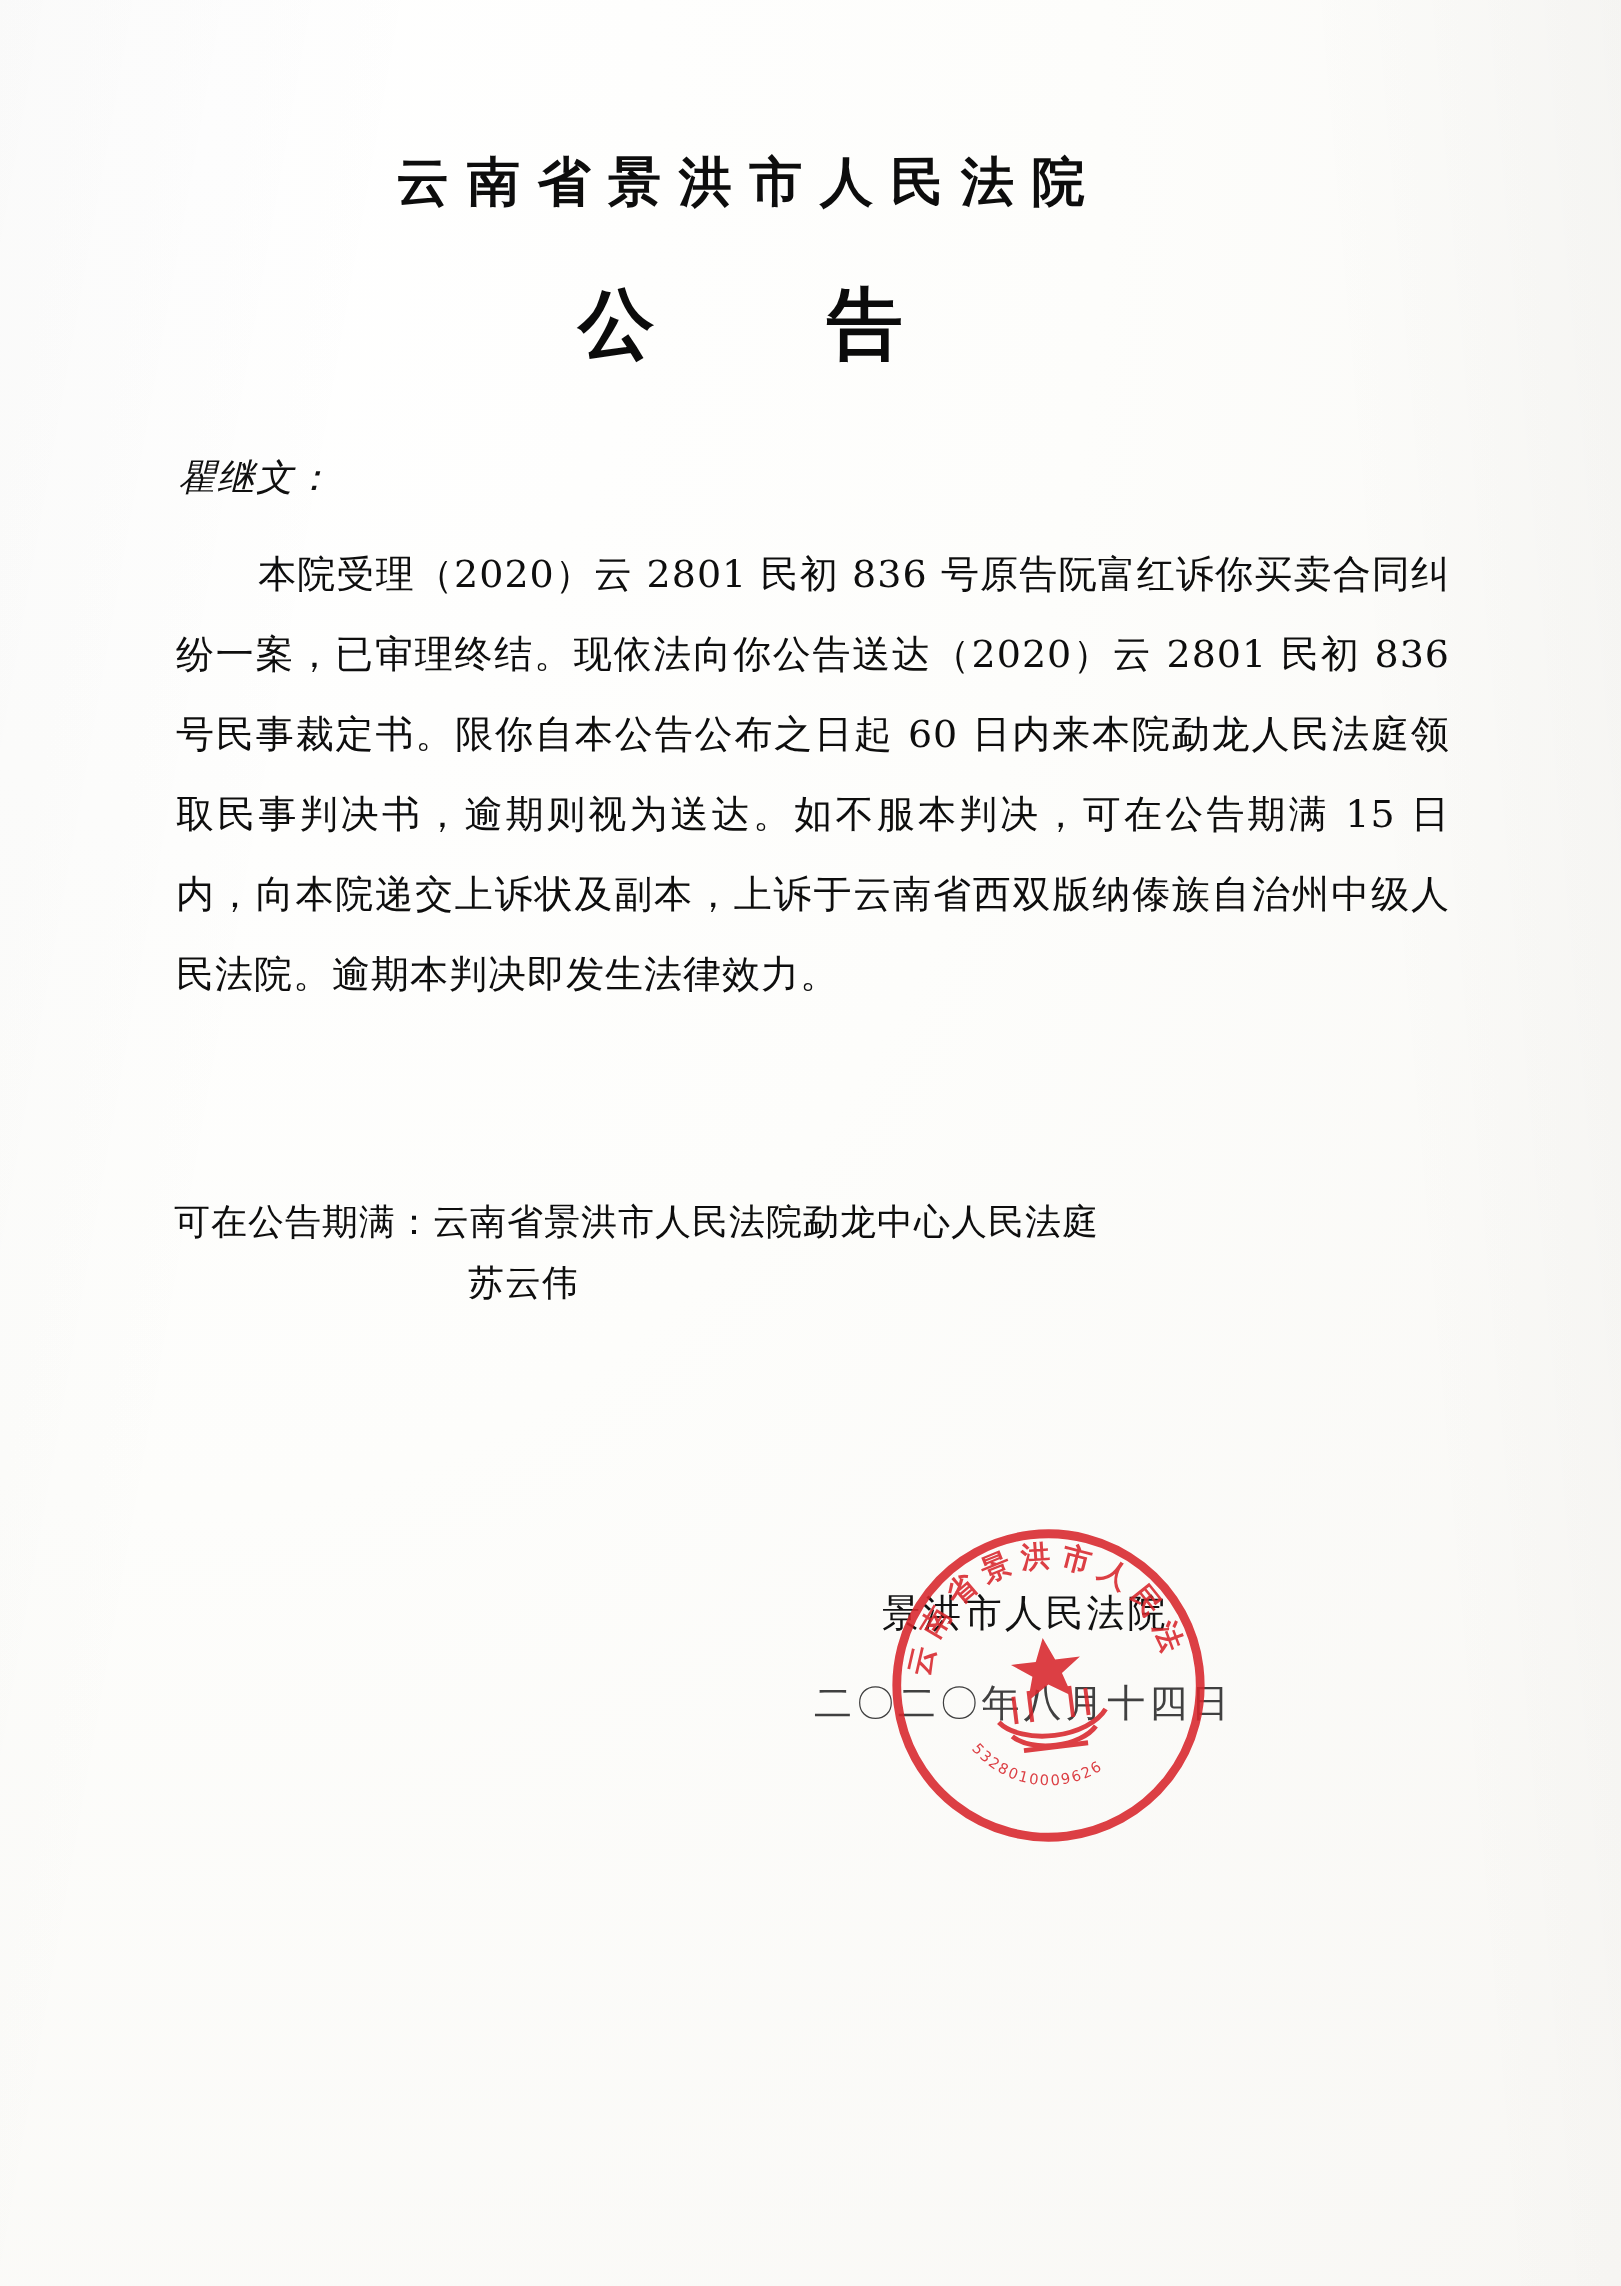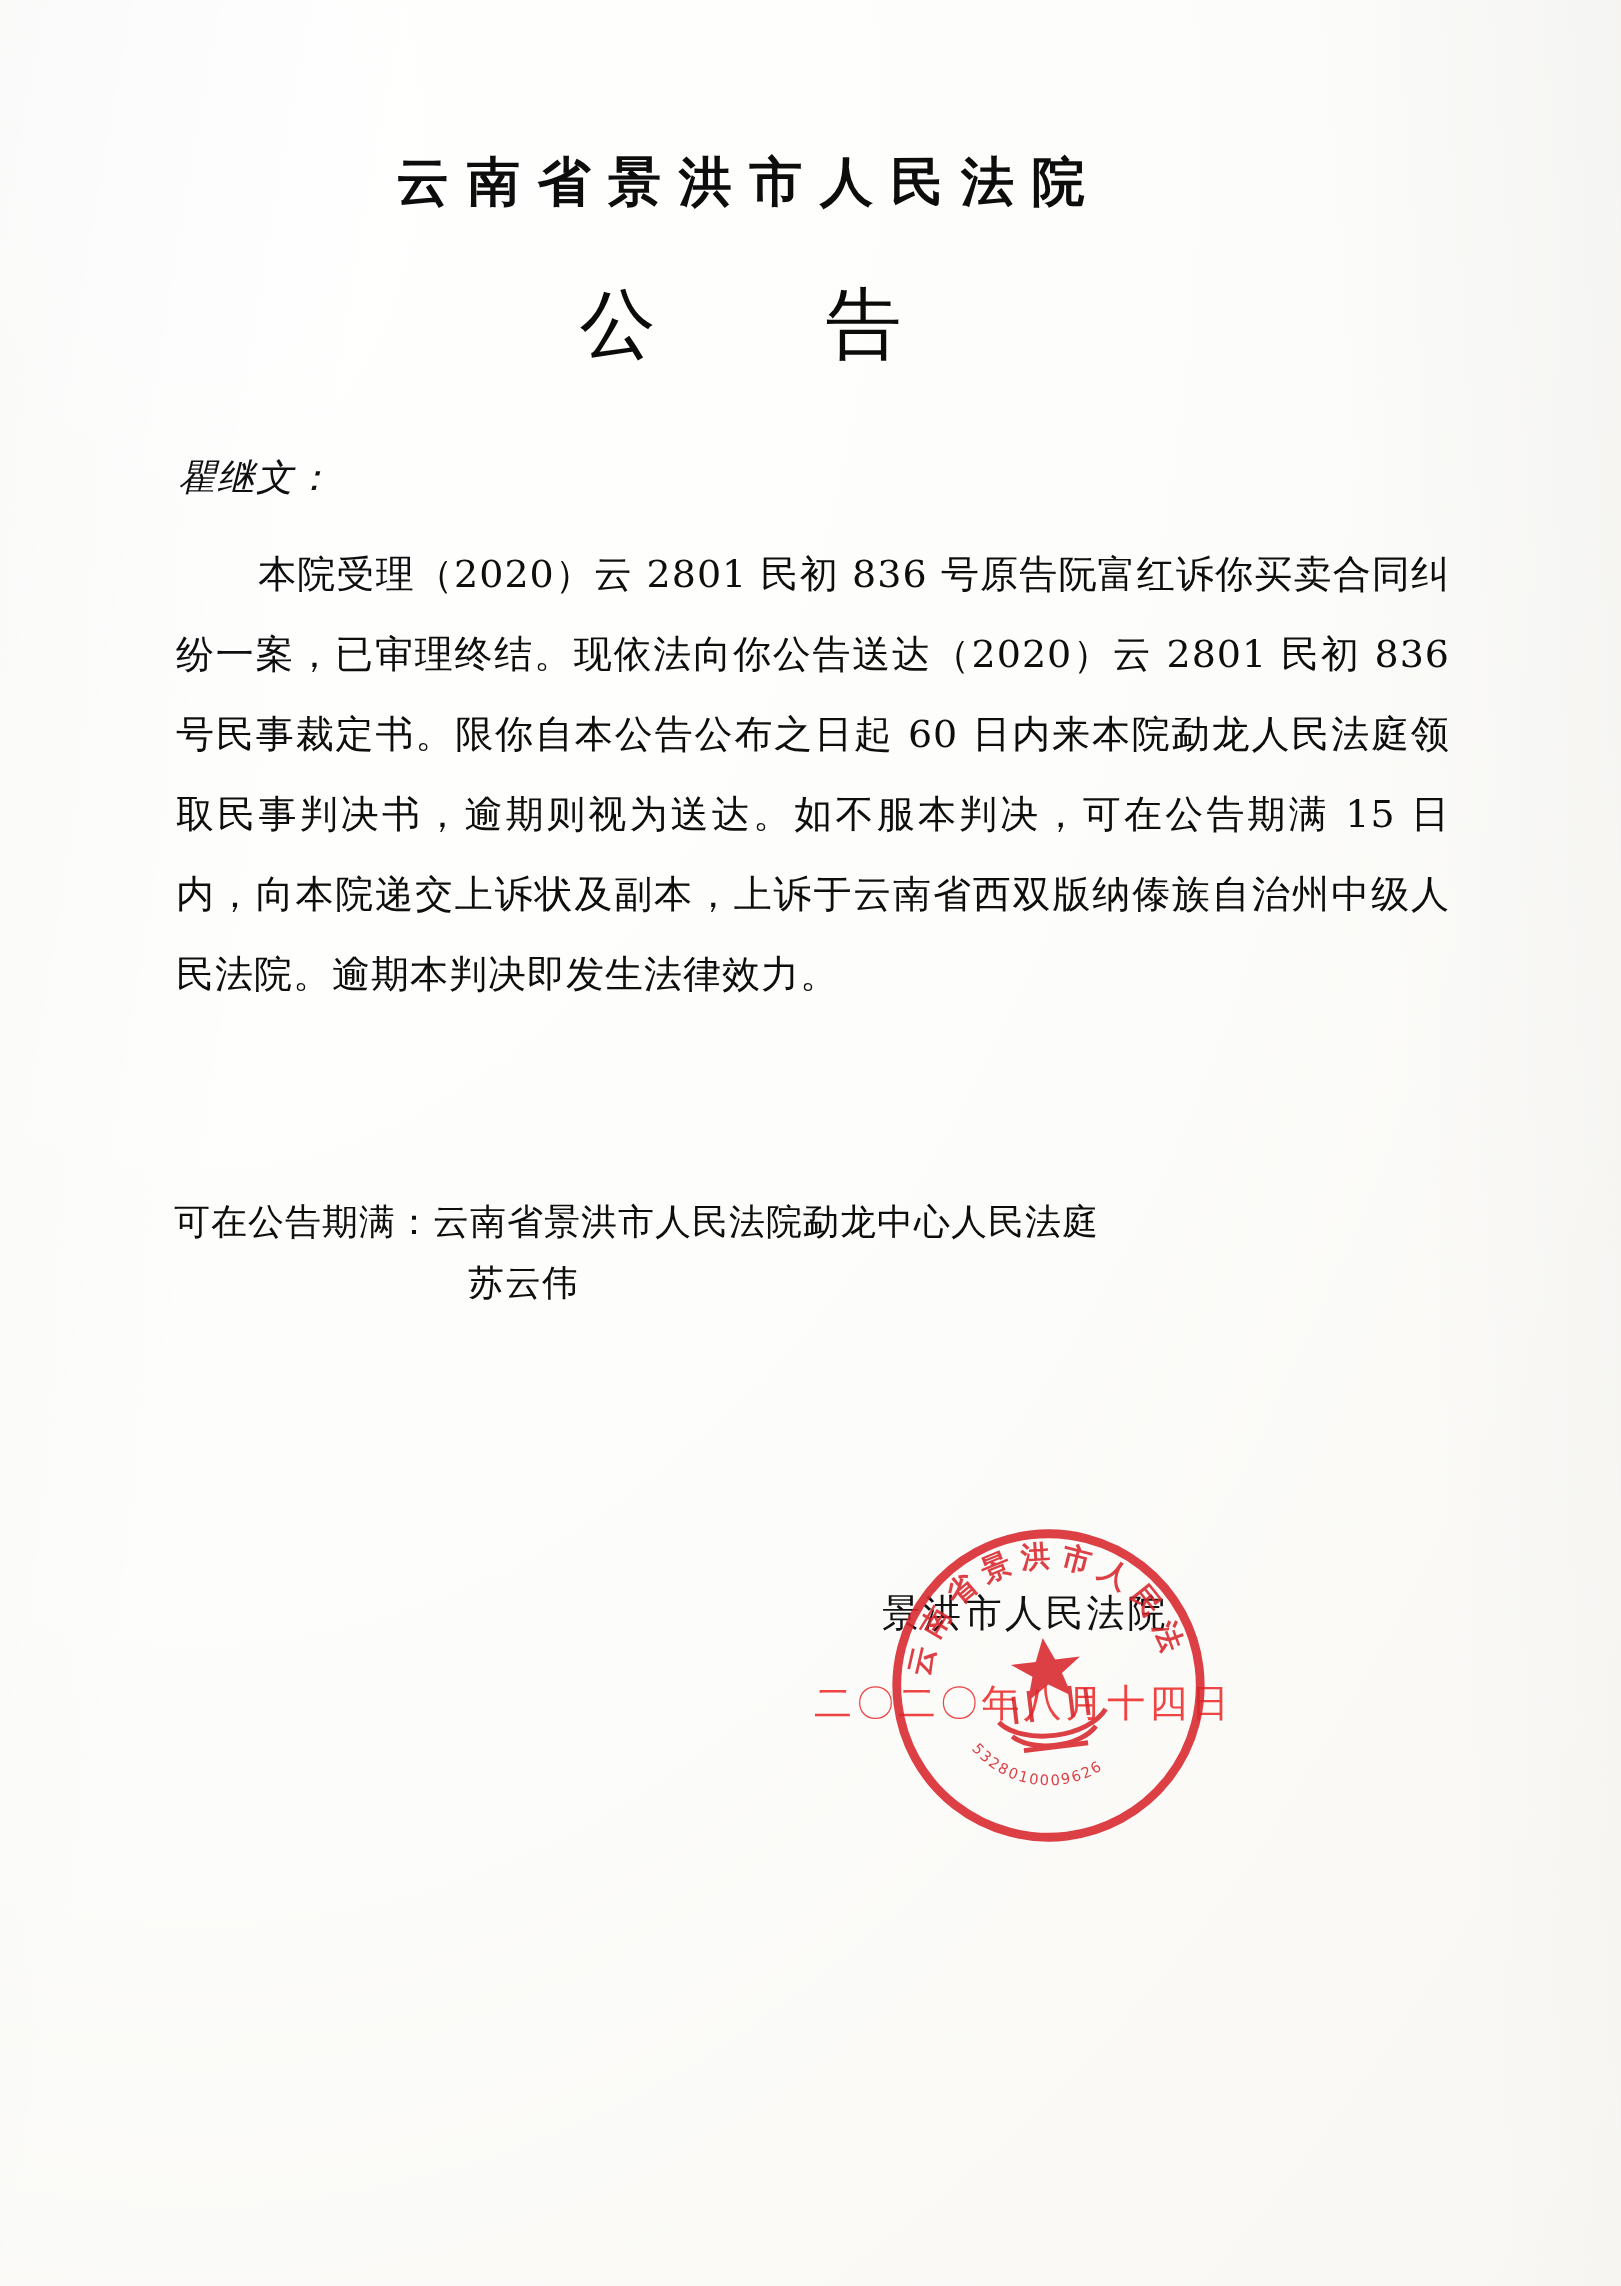--- a/index.html
+++ b/index.html
@@ -52,21 +52,21 @@
     font-family: "DejaVu Serif", "Liberation Serif", serif;
     color: #0d0d0d;
   }
 
   .doc-title {
     position: absolute;
     left: 0; right: 0;
     top: 274px;
     text-align: center;
     font-size: 76px;
-    font-weight: 400;
+    font-weight: 700;
     letter-spacing: 73px;
     text-indent: 73px;
     color: #0b0b0b;
   }
 
   .addressee {
     position: absolute;
     left: 178px;
     top: 453px;
     font-size: 37px;
@@ -120,21 +120,21 @@
     font-size: 38px;
     letter-spacing: 2.9px;
     color: #121212;
   }
   .sign-date {
     position: absolute;
     left: 814px;
     top: 1678px;
     font-size: 38px;
     letter-spacing: 3.9px;
-    color: #ef4444;
+    color: #404040;
   }
 
   
   .seal {
     position: absolute;
     left: 887px;
     top: 1524px;
     width: 323px;
     height: 323px;
     transform: rotate(-7deg);

